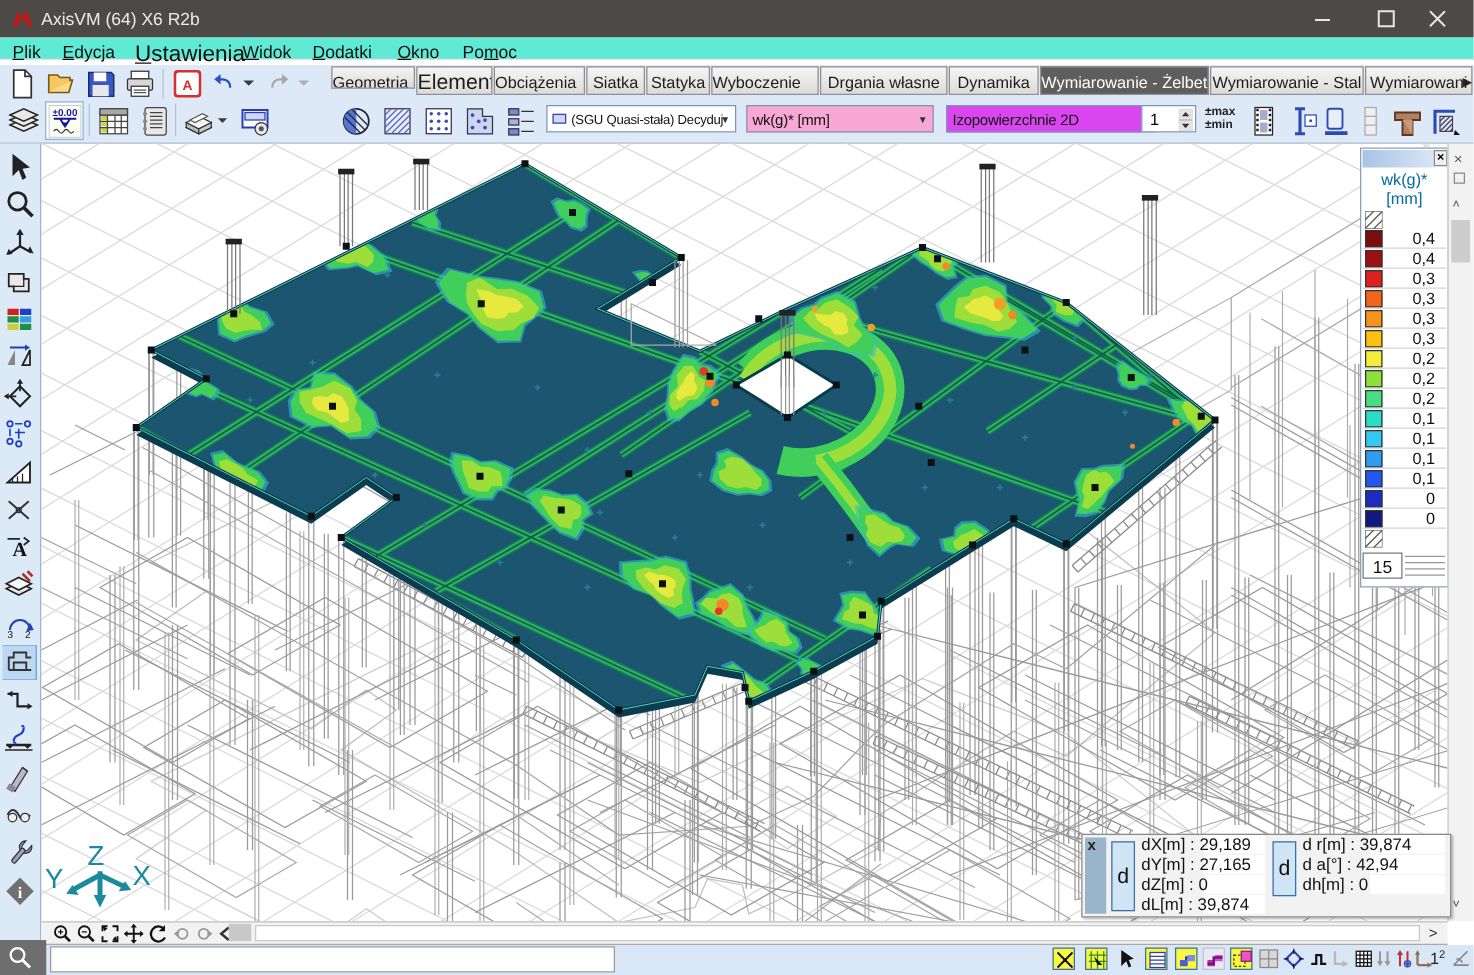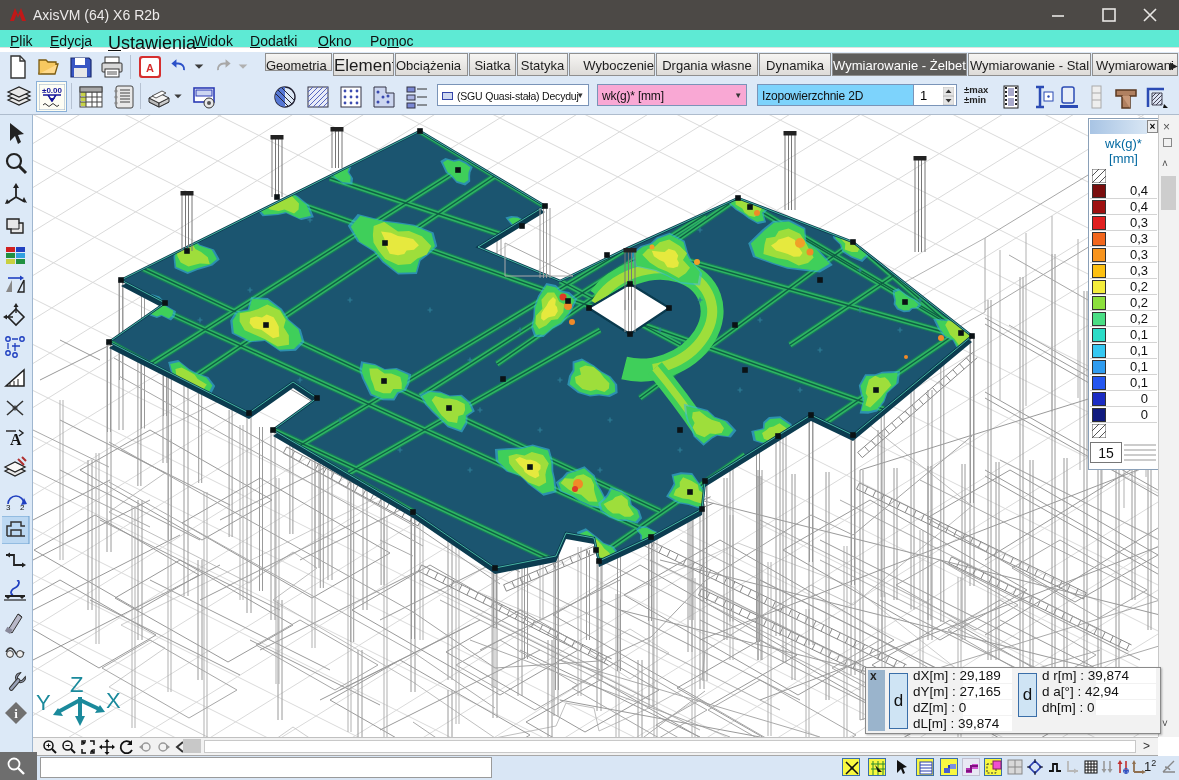--- a/index.html
+++ b/index.html
@@ -63,21 +63,21 @@
     <path d="M16 5 L22 10 L16 15 Z" fill="#a8a8a8"></path>
   </svg>
 <svg width="14" height="14" viewBox="0 0 26 26" style="position:absolute;left:236px;top:59px">
     <path d="M5 10 L13 18 L21 10 Z" fill="#b0b0b0"></path>
   </svg>
 <div style="position:absolute;left:265px;top:53px;width:67px;height:18px;background:#eceae8;background:linear-gradient(#f6f5f3,#dddbd8);border:1px solid #8f8f8f;font-size:13px;color:#1c1c1c;line-height:23px;overflow:hidden;white-space:nowrap">Geometria</div>
 <div style="position:absolute;left:333px;top:53px;width:61px;height:23px;background:#eceae8;background:linear-gradient(#f6f5f3,#dddbd8);border:1px solid #8f8f8f;font-size:17px;color:#1c1c1c;text-align:center;line-height:23px;overflow:hidden;white-space:nowrap">Elementy</div>
 <div style="position:absolute;left:395px;top:53px;width:73px;height:23px;background:#eceae8;background:linear-gradient(#f6f5f3,#dddbd8);border:1px solid #8f8f8f;font-size:13px;color:#1c1c1c;text-align:left;line-height:23px;overflow:hidden;white-space:nowrap">Obciążenia</div>
 <div style="position:absolute;left:469px;top:53px;width:47px;height:23px;background:#eceae8;background:linear-gradient(#f6f5f3,#dddbd8);border:1px solid #8f8f8f;font-size:13px;color:#1c1c1c;text-align:center;line-height:23px;overflow:hidden;white-space:nowrap">Siatka</div>
 <div style="position:absolute;left:517px;top:53px;width:51px;height:23px;background:#eceae8;background:linear-gradient(#f6f5f3,#dddbd8);border:1px solid #8f8f8f;font-size:13px;color:#1c1c1c;text-align:center;line-height:23px;overflow:hidden;white-space:nowrap">Statyka</div>
-<div style="position:absolute;left:569px;top:53px;width:86px;height:23px;background:#eceae8;background:linear-gradient(#f6f5f3,#dddbd8);border:1px solid #8f8f8f;font-size:13px;color:#1c1c1c;text-align:right;line-height:23px;overflow:hidden;white-space:nowrap">Wyboczenie</div>
+<div style="position:absolute;left:569px;top:53px;width:86px;height:23px;background:#eceae8;background:linear-gradient(#f6f5f3,#dddbd8);border:1px solid #8f8f8f;font-size:13px;color:#1c1c1c;text-align:left;line-height:23px;overflow:hidden;white-space:nowrap">Wyboczenie</div>
 <div style="position:absolute;left:656px;top:53px;width:102px;height:23px;background:#eceae8;background:linear-gradient(#f6f5f3,#dddbd8);border:1px solid #8f8f8f;font-size:13px;color:#1c1c1c;text-align:center;line-height:23px;overflow:hidden;white-space:nowrap">Drgania własne</div>
 <div style="position:absolute;left:759px;top:53px;width:72px;height:23px;background:#eceae8;background:linear-gradient(#f6f5f3,#dddbd8);border:1px solid #8f8f8f;font-size:13px;color:#1c1c1c;text-align:center;line-height:23px;overflow:hidden;white-space:nowrap">Dynamika</div>
 <div style="position:absolute;left:832px;top:53px;width:135px;height:23px;background:#5f5e5c;border:1px solid #8f8f8f;font-size:13px;color:#ffffff;text-align:center;line-height:23px;overflow:hidden;white-space:nowrap">Wymiarowanie - Żelbet</div>
 <div style="position:absolute;left:968px;top:53px;width:123px;height:23px;background:#eceae8;background:linear-gradient(#f6f5f3,#dddbd8);border:1px solid #8f8f8f;font-size:13px;color:#1c1c1c;text-align:center;line-height:23px;overflow:hidden;white-space:nowrap">Wymiarowanie - Stal</div>
 <div style="position:absolute;left:1092px;top:53px;width:86px;height:23px;background:#eceae8;background:linear-gradient(#f6f5f3,#dddbd8);border:1px solid #8f8f8f;font-size:13px;color:#1c1c1c;text-align:center;line-height:23px;overflow:hidden;white-space:nowrap">Wymiarowani</div>
 <div style="position:absolute;left:1170px;top:60px;font-size:10px;color:#222">▶</div>
 <svg width="26" height="26" viewBox="0 0 26 26" style="position:absolute;left:6px;top:84px">
     <g stroke="#222" fill="#e8e8e8" stroke-width="1.2">
       <path d="M2 16 L13 11 L24 16 L13 21 Z"></path>
       <path d="M2 12 L13 7 L24 12 L13 17 Z"></path>
@@ -192,21 +192,21 @@
     <rect x="3" y="11" width="8" height="5" fill="#aab4e4" stroke="#334"></rect>
     <rect x="3" y="19" width="8" height="5" fill="#7a88d4" stroke="#334"></rect>
     <g stroke="#333">
       <line x1="13" y1="5" x2="23" y2="5"></line>
       <line x1="13" y1="13" x2="23" y2="13"></line>
       <line x1="13" y1="21" x2="23" y2="21"></line>
     </g>
   </svg>
 <div style="position:absolute;left:437px;top:84px;width:152px;height:22px;background:#fff;border:1px solid #7a94b8;font-size:10.5px;letter-spacing:-0.2px;color:#111;line-height:22px;padding-left:4px;white-space:nowrap;overflow:hidden"><span style="display:inline-block;width:11px;height:8px;border:1.5px solid #3344aa;background:#cfd8f0;margin-right:4px"></span>(SGU Quasi-stała) Decyduj<span style="position:absolute;right:4px;top:0;font-size:8px;color:#333">▼</span></div>
 <div style="position:absolute;left:597px;top:84px;width:150px;height:22px;background:#f9a8d4;border:1px solid #7a94b8;font-size:12px;letter-spacing:-0.2px;color:#111;line-height:22px;padding-left:4px;white-space:nowrap;overflow:hidden">wk(g)* [mm]<span style="position:absolute;right:4px;top:0;font-size:8px;color:#333">▼</span></div>
-<div style="position:absolute;left:757px;top:84px;width:168px;height:22px;background:#7dd3fc;border:1px solid #7a94b8;font-size:12px;letter-spacing:-0.2px;color:#111;line-height:22px;padding-left:4px;white-space:nowrap;overflow:hidden">Izopowierzchnie 2D<span style="position:absolute;right:4px;top:0;font-size:8px;color:#333">⌄</span></div>
+<div style="position:absolute;left:757px;top:84px;width:168px;height:22px;background:#d946ef;border:1px solid #7a94b8;font-size:12px;letter-spacing:-0.2px;color:#111;line-height:22px;padding-left:4px;white-space:nowrap;overflow:hidden">Izopowierzchnie 2D<span style="position:absolute;right:4px;top:0;font-size:8px;color:#333">⌄</span></div>
 <div style="position:absolute;left:913px;top:84px;width:44px;height:22px;background:#fff;border:1px solid #7a94b8;font-size:13px;line-height:22px;padding-left:6px">1<svg width="11" height="18" viewBox="0 0 11 18" style="position:absolute;right:2px;top:2px">
       <rect x="0" y="0" width="11" height="8.5" fill="#e4e4e4" stroke="#aaa" stroke-width="0.5"></rect>
       <rect x="0" y="9.5" width="11" height="8.5" fill="#e4e4e4" stroke="#aaa" stroke-width="0.5"></rect>
       <path d="M5.5 2.5 L2.5 6 h6 z" fill="#333"></path>
       <path d="M5.5 15.5 L2.5 12 h6 z" fill="#333"></path>
     </svg></div>
 <div style="position:absolute;left:964px;top:85px;font-size:9.5px;color:#222;line-height:10px;font-weight:bold">±max<br>±min</div>
 <svg width="26" height="26" viewBox="0 0 26 26" style="position:absolute;left:998px;top:84px">
     <rect x="6" y="2" width="14" height="22" fill="#fff" stroke="#222"></rect>
     <g fill="#222">

